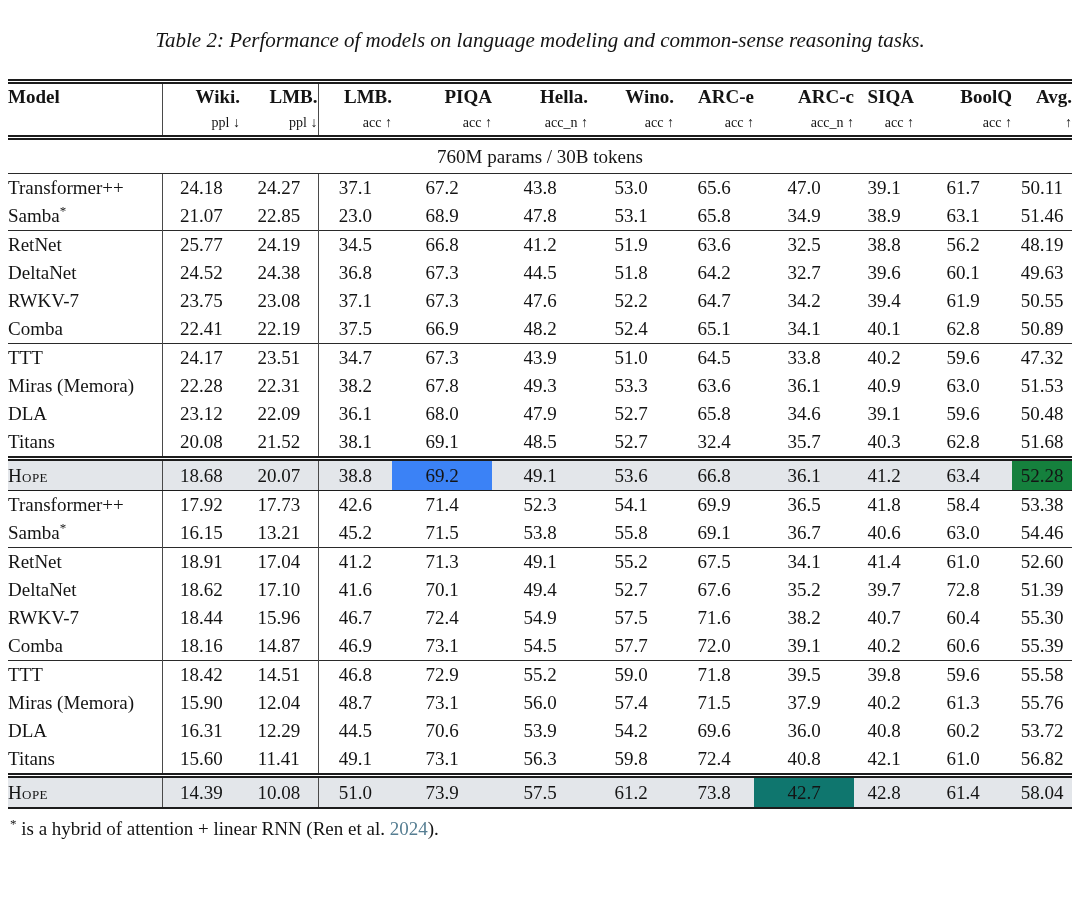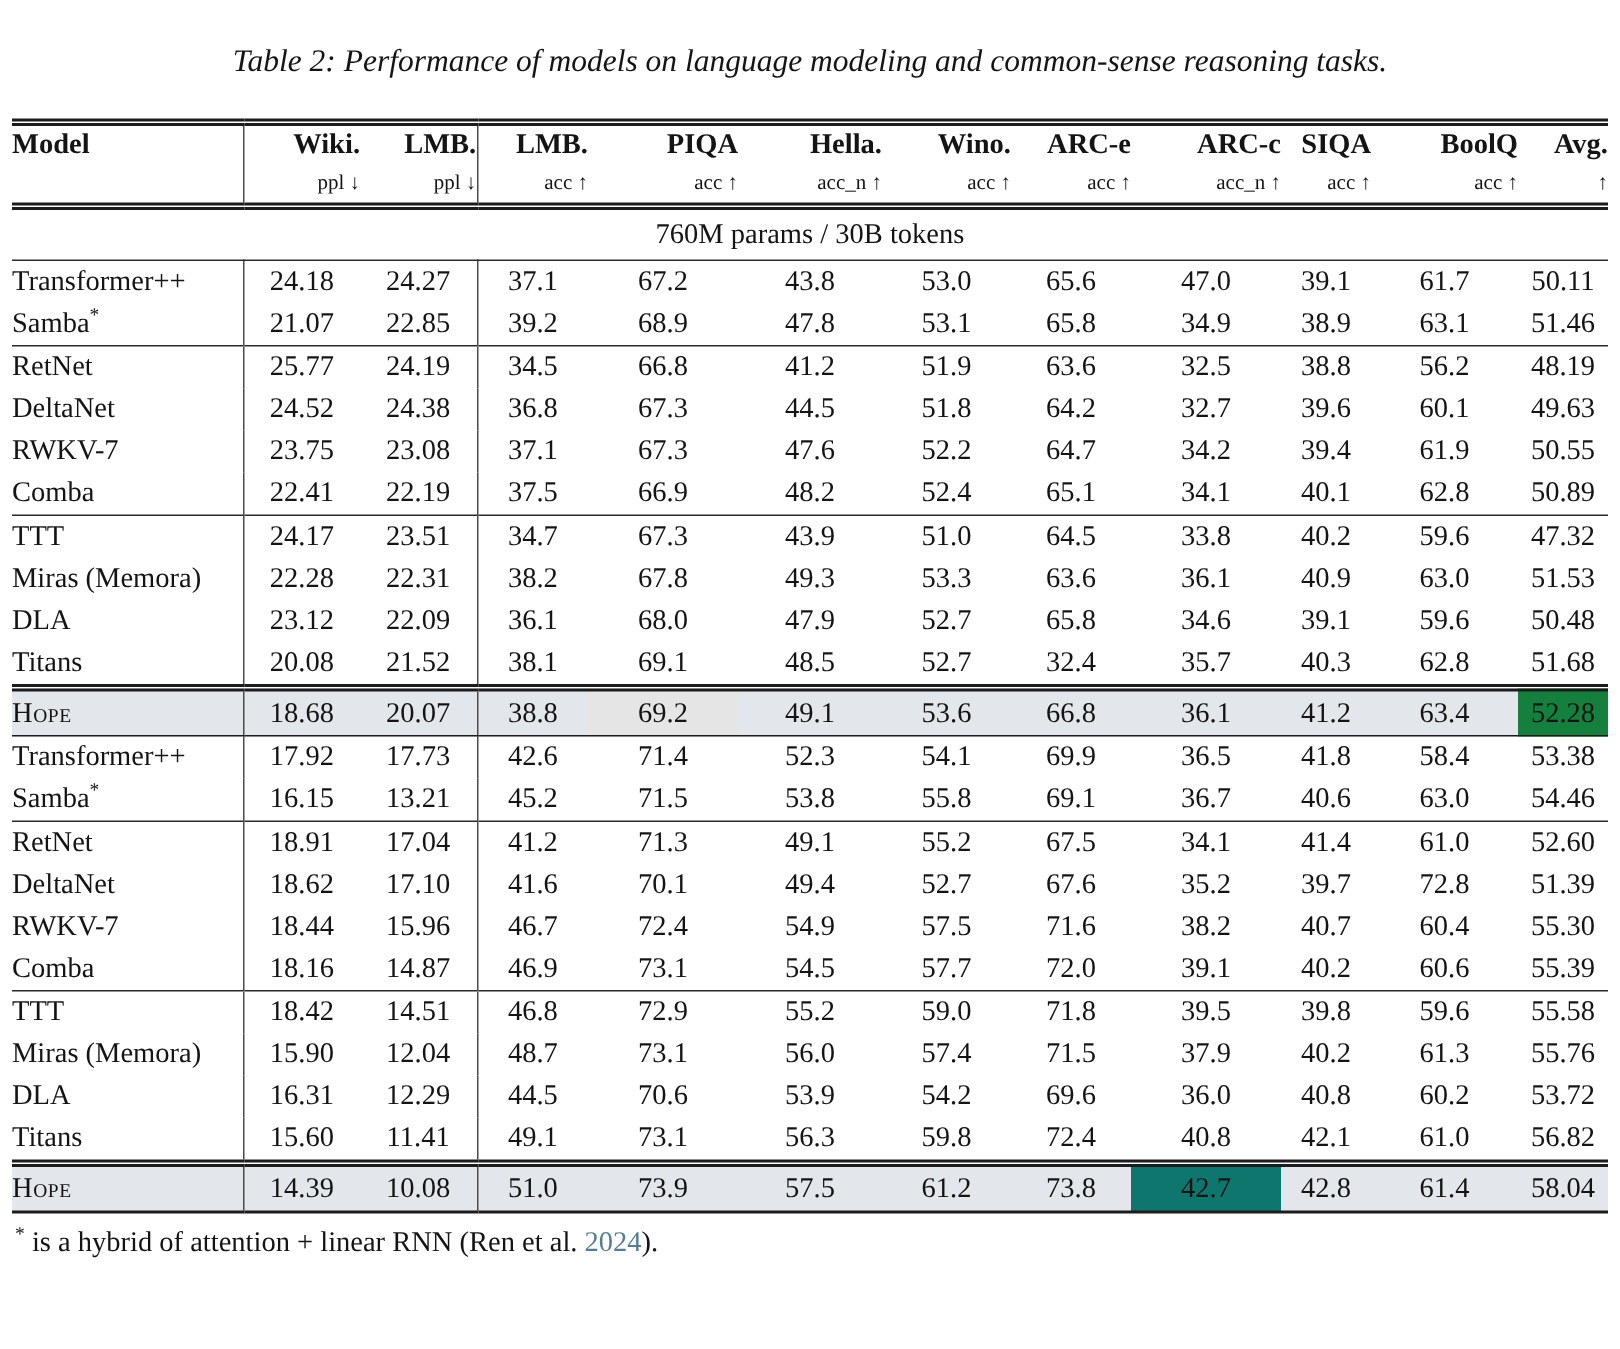--- a/index.html
+++ b/index.html
@@ -177,21 +177,21 @@
         <td>65.6</td>
         <td>47.0</td>
         <td>39.1</td>
         <td>61.7</td>
         <td>50.11</td>
       </tr>
       <tr>
         <td class="model vr"><span>Samba</span><sup class="star">*</sup></td>
         <td>21.07</td>
         <td class="vr">22.85</td>
-        <td>39.2</td>
+        <td>23.0</td>
         <td>68.9</td>
         <td>47.8</td>
         <td>53.1</td>
         <td>65.8</td>
         <td>34.9</td>
         <td>38.9</td>
         <td>63.1</td>
         <td>51.46</td>
       </tr>
       <tr class="gs">
@@ -304,21 +304,21 @@
         <td>35.7</td>
         <td>40.3</td>
         <td>62.8</td>
         <td>51.68</td>
       </tr>
       <tr class="hope hope-mid">
         <td class="model vr" style="background: rgb(227, 230, 234);"><span class="sc">Hope</span></td>
         <td style="background: rgb(227, 230, 234);">18.68</td>
         <td class="vr" style="background: rgb(227, 230, 234);">20.07</td>
         <td style="background: rgb(227, 230, 234);">38.8</td>
-        <td style="background: #e5e5e5; margin-top: 44px;">69.2</td>
+        <td style="background: #3b82f6; margin-top: 44px;">69.2</td>
         <td style="background: rgb(227, 230, 234);">49.1</td>
         <td style="background: rgb(227, 230, 234);">53.6</td>
         <td style="background: rgb(227, 230, 234);">66.8</td>
         <td style="background: rgb(227, 230, 234);">36.1</td>
         <td style="background: rgb(227, 230, 234);">41.2</td>
         <td style="background: rgb(227, 230, 234);">63.4</td>
         <td style="background: #15803d;">52.28</td>
       </tr>
       <tr class="gs">
         <td class="model vr"><span>Transformer++</span></td>

